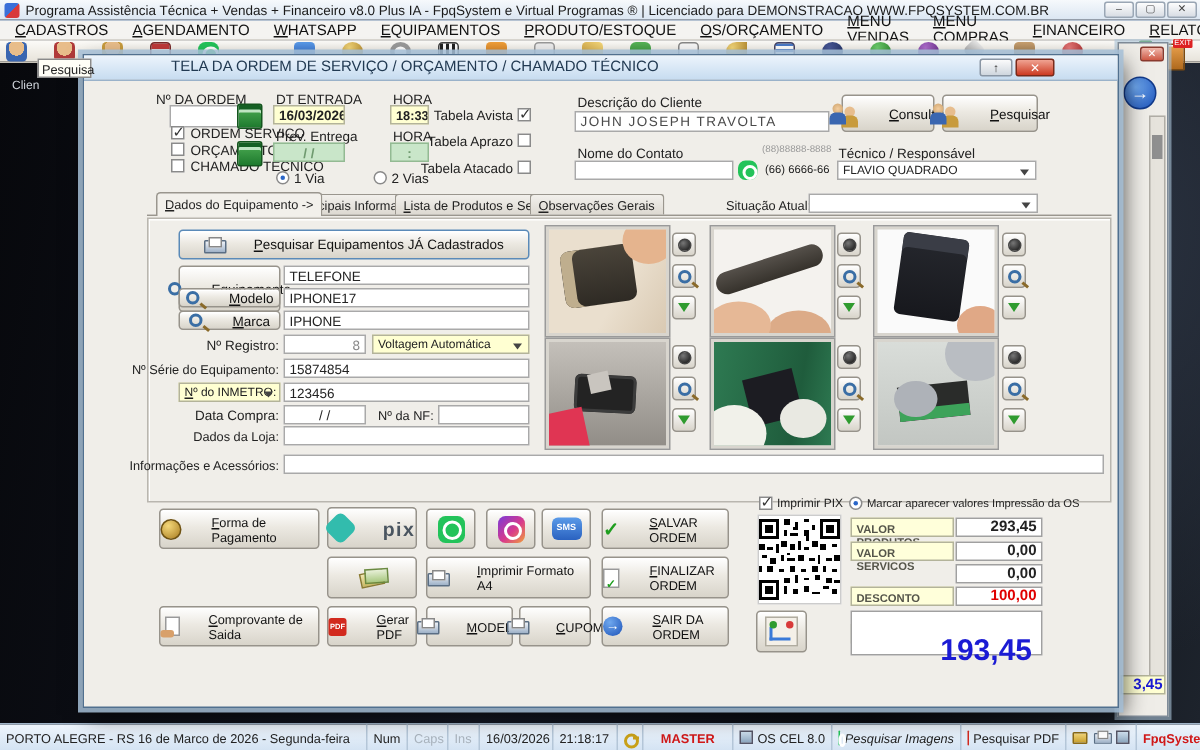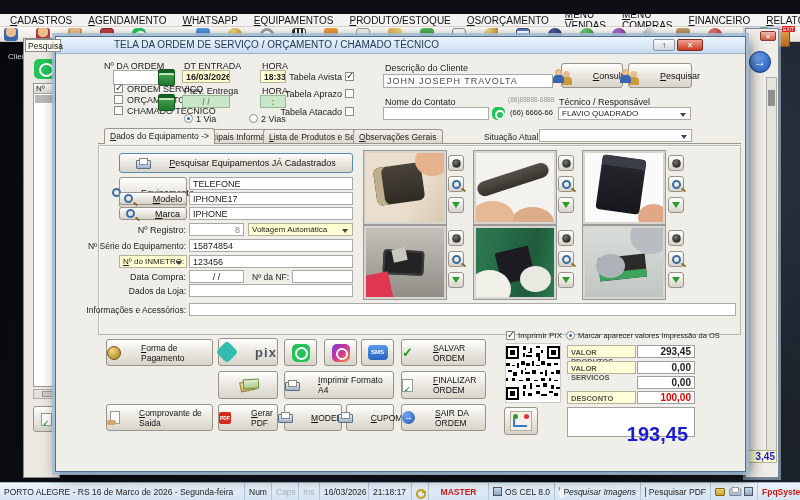--- a/index.html
+++ b/index.html
@@ -158,20 +158,29 @@
   .monico{width:11px;height:9px;border:1px solid #556;background:linear-gradient(#cfe0ef,#8aa4bc);}
   .foldico{width:11px;height:8px;background:linear-gradient(#f5d87a,#c8a030);border:1px solid #8a6a18;border-radius:1px;}
   .wamini{width:10px;height:10px;}
   .pdfmini{width:10px;height:10px;background:#d22a1e;border-radius:2px;}
 </style>
 </head>
 <body>
 
 <div id="screen">
 
+  <div class="titlebar">
+    <div class="appico"></div>
+    <div class="titletext">Programa Assistência Técnica + Vendas + Financeiro v8.0 Plus IA - FpqSystem e Virtual Programas ® | Licenciado para DEMONSTRACAO WWW.FPQSYSTEM.COM.BR</div>
+    <div class="winbtns">
+      <div class="winbtn glyph-min"></div>
+      <div class="winbtn glyph-max"></div>
+      <div class="winbtn glyph-x"></div>
+    </div>
+  </div>
 
   <div class="menubar">
     <span class="menu-item accel">CADASTROS</span>
     <span class="menu-item accel">AGENDAMENTO</span>
     <span class="menu-item accel">WHATSAPP</span>
     <span class="menu-item accel">EQUIPAMENTOS</span>
     <span class="menu-item accel">PRODUTO/ESTOQUE</span>
     <span class="menu-item accel">OS/ORÇAMENTO</span>
     <span class="menu-item accel">MENU VENDAS</span>
     <span class="menu-item accel">MENU COMPRAS</span>
@@ -207,33 +216,20 @@
   </div>
 
   <div class="mdi"></div>
   <div class="clien">Clien</div>
   <div class="tree"></div>
   <div class="door">
     <div class="panel"></div>
     <div class="exit">EXIT</div>
   </div>
 
-  <div class="lwin">
-    <div class="wa wa-glyph" style="position:absolute;left:10px;top:20px;width:22px;height:20px;"></div>
-    <div class="list">
-      <div class="lhead">Nº</div>
-      <div class="lrow"></div>
-    </div>
-    <div class="hscroll">
-        <div class="thumb"></div>
-      </div>
-    <div class="btn" style="left:9px;top:367px;width:26px;height:26px;">
-        <span class="docok"></span>
-      </div>
-  </div>
   <div class="tooltip">Pesquisa</div>
 
   <div class="rwin">
     <div class="x glyph-x"></div>
     <div class="go">→</div>
     <div class="vs">
         <div class="vthumb"></div>
       </div>
     <div class="frag">3,45</div>
   </div>

